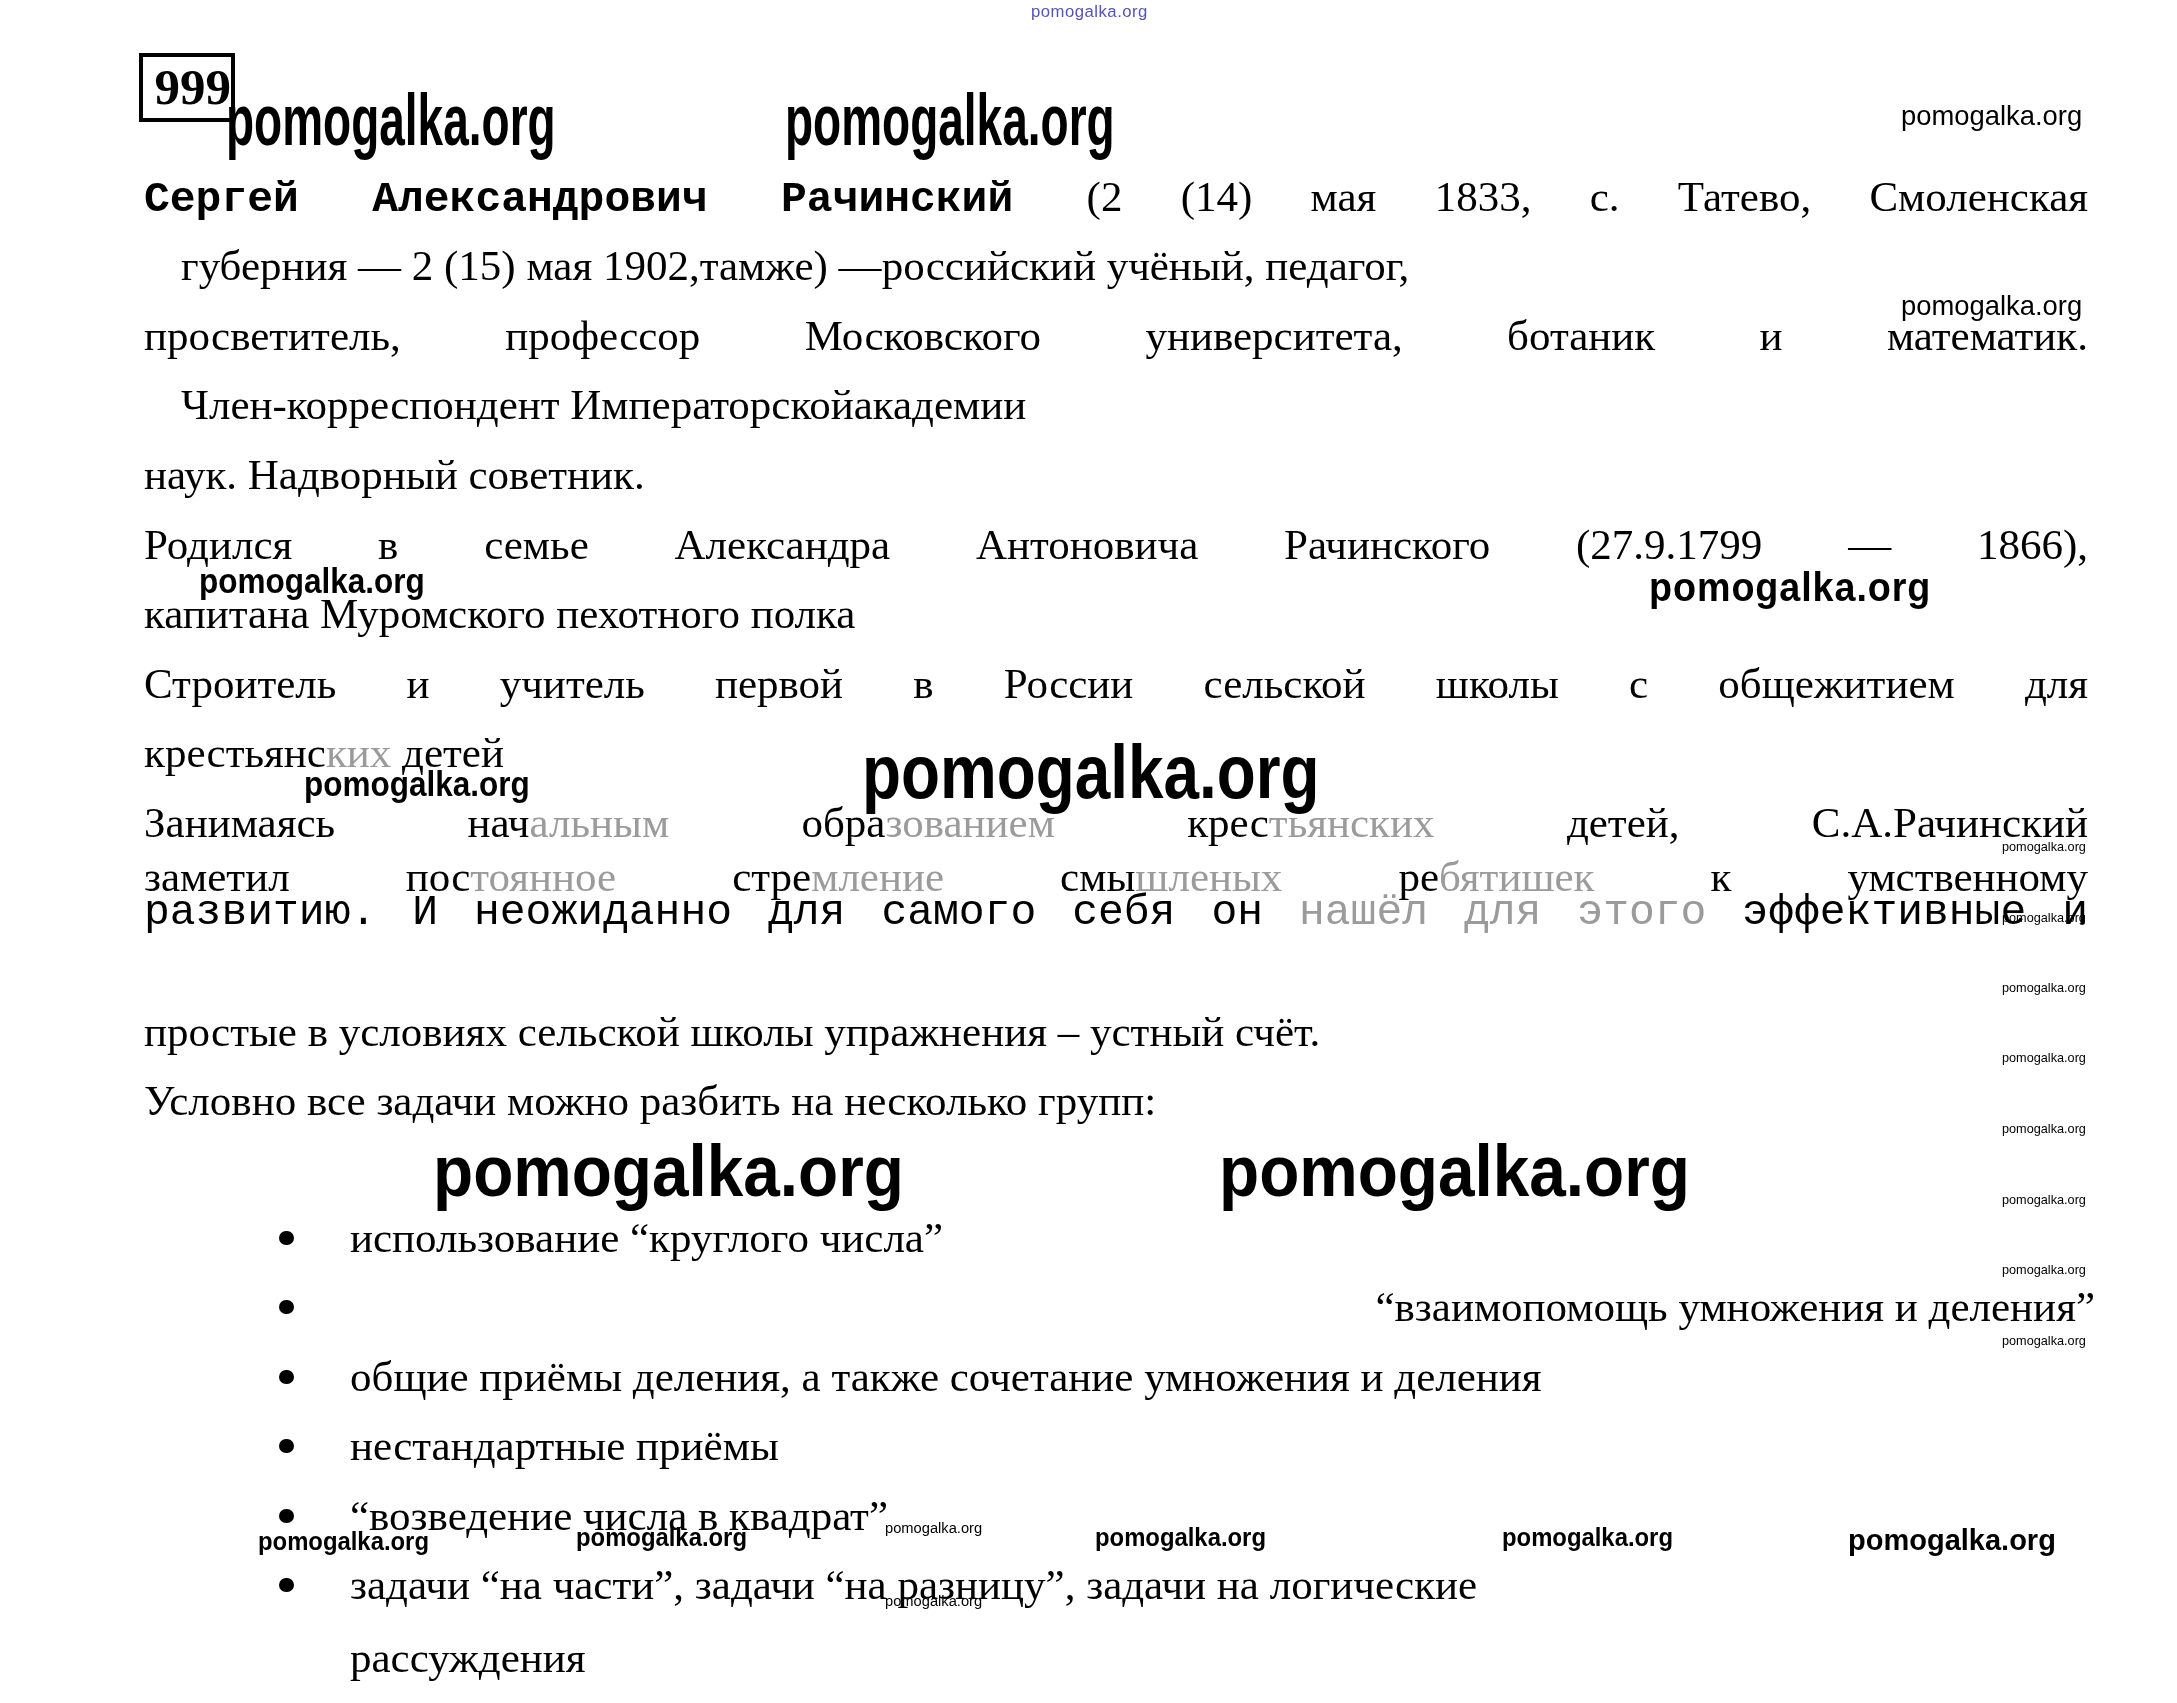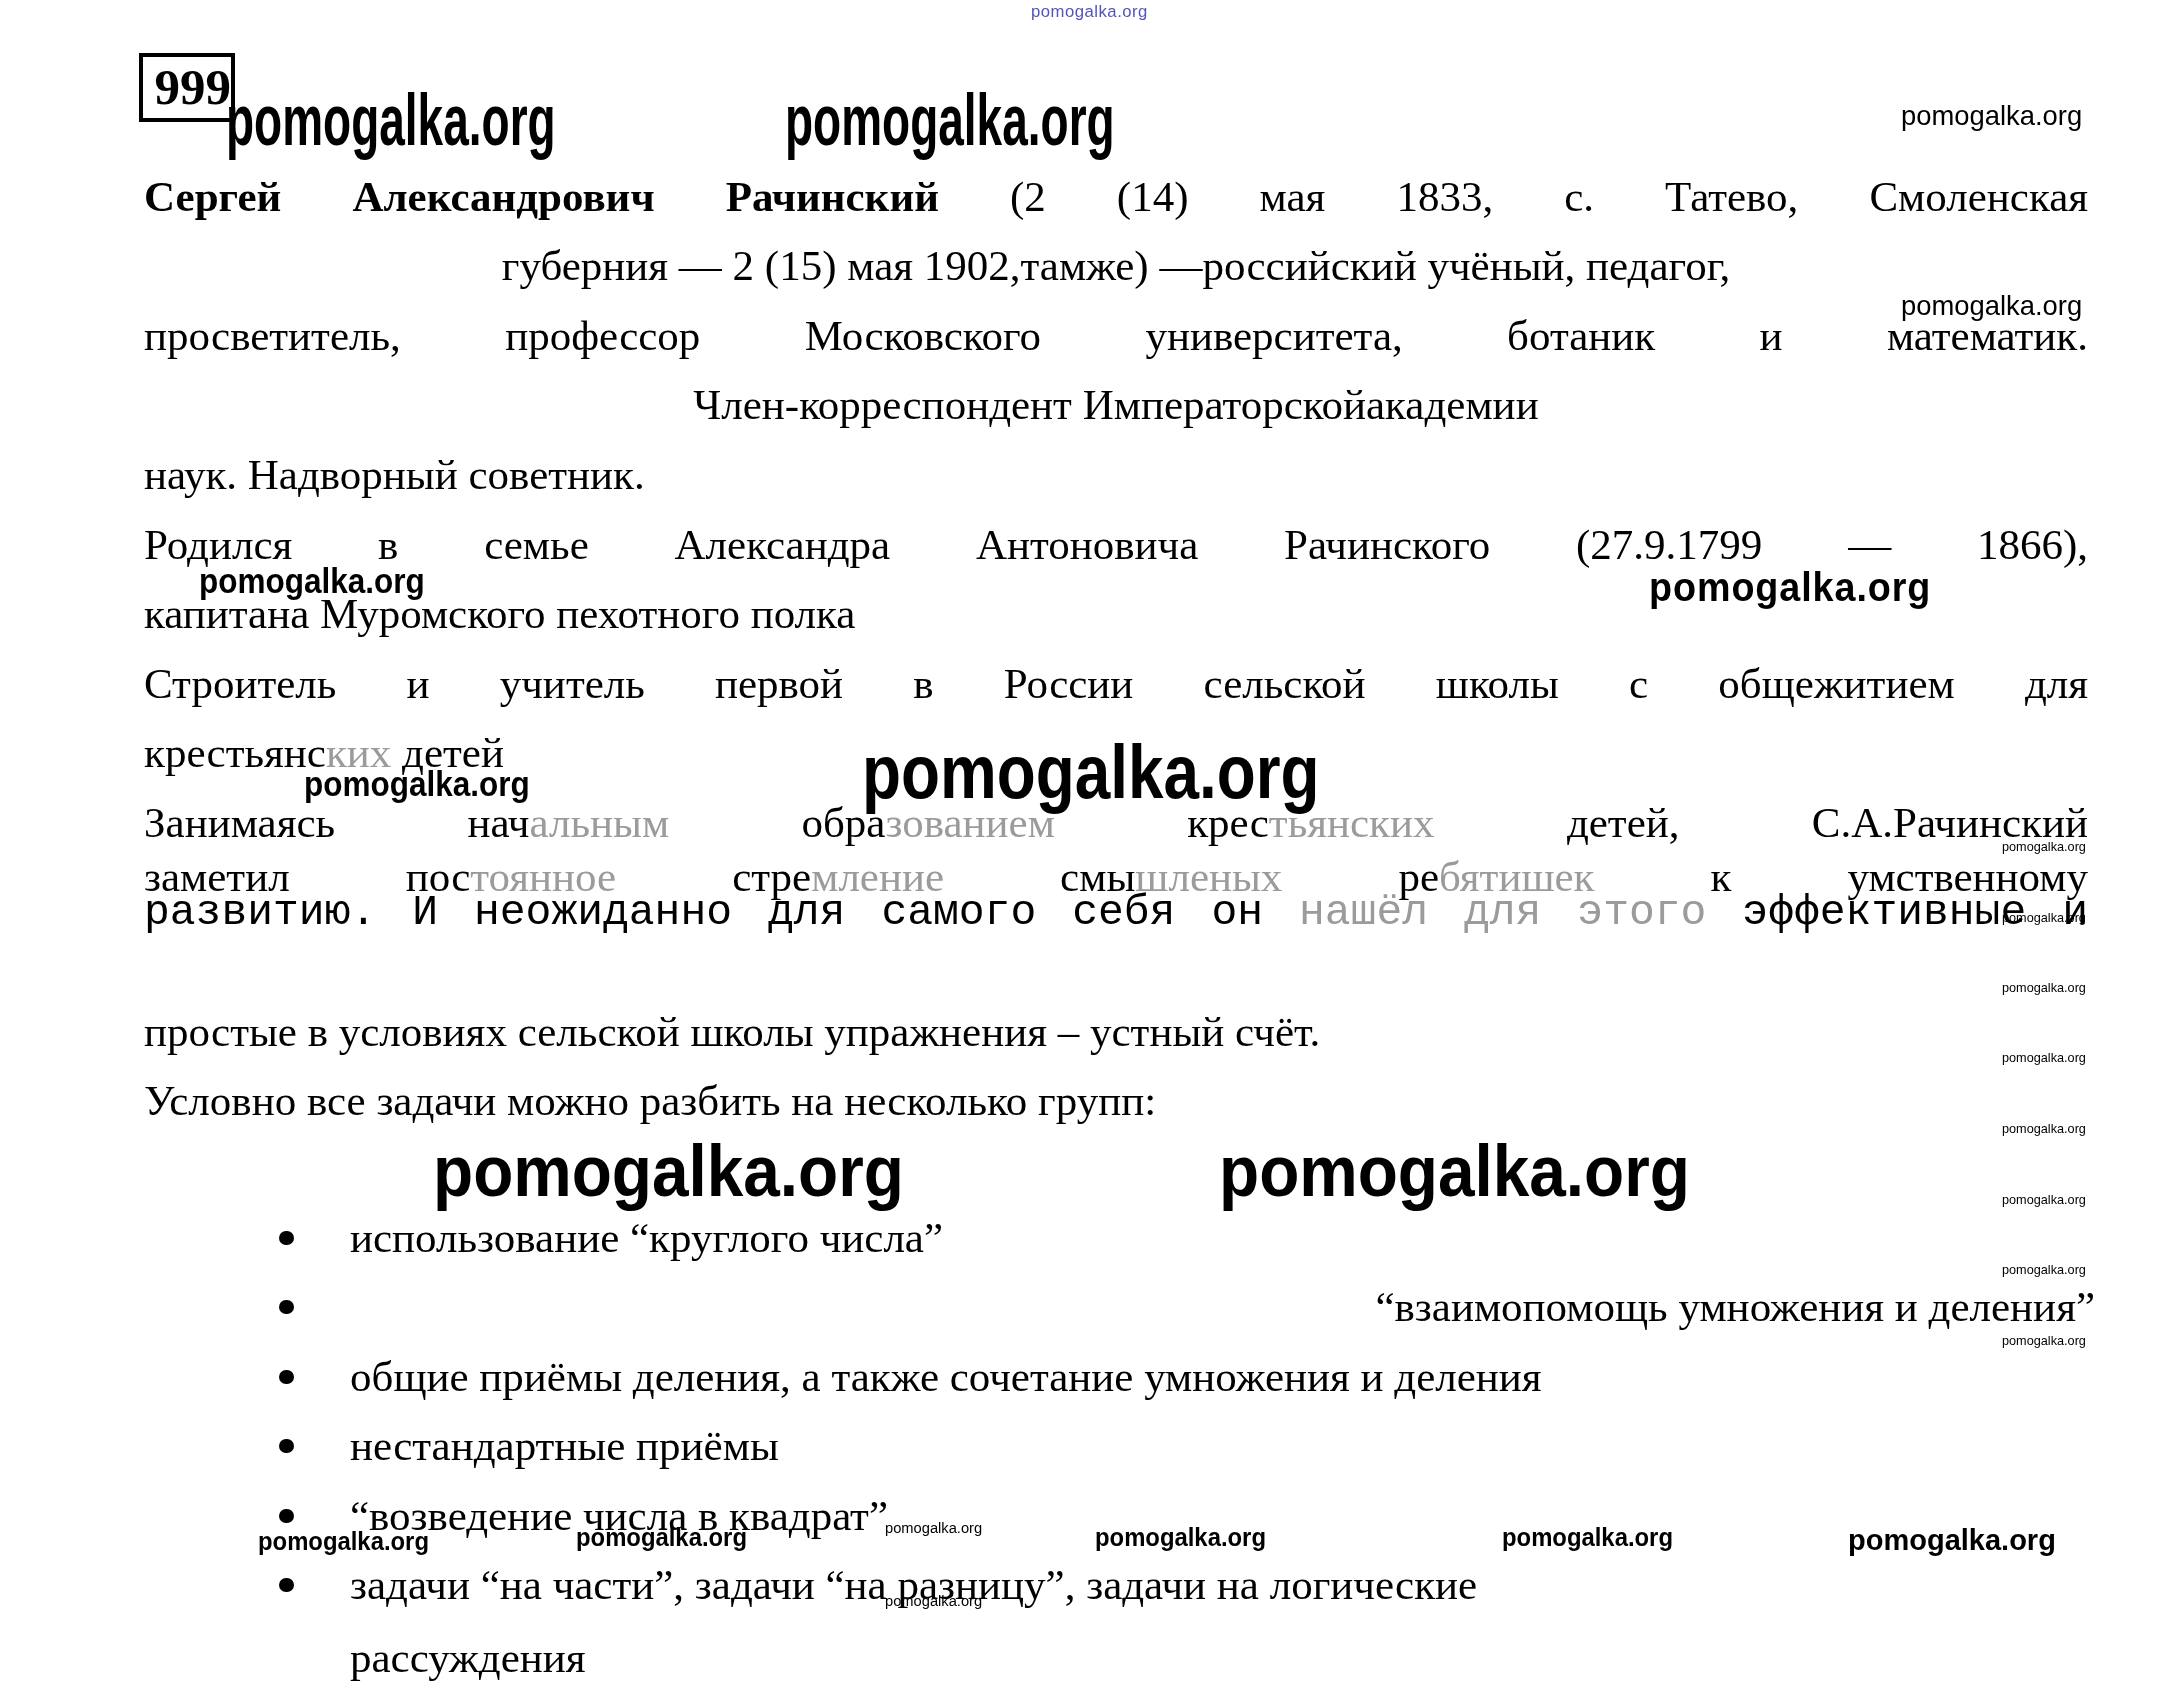--- a/index.html
+++ b/index.html
@@ -16,22 +16,22 @@
     font-family:"Liberation Serif",serif;font-weight:700;font-size:51px;line-height:1;
     background:#fff;
   }
 
   
   .tline{
     position:absolute;left:144px;width:1944px;
     font-size:43px;line-height:57px;white-space:nowrap;
   }
   .just{white-space:normal;text-align:justify;text-align-last:justify;}
-  .flexline{display:flex;justify-content:center;white-space:nowrap;}
-  .b{font-weight:700;}
+  .flexline{display:flex;justify-content:flex-start;white-space:nowrap;margin-left:37px;}
+  .b{font-weight:700;font-family:Liberation Mono, monospace;}
   .gray{color:#9b9b9b;}
 
   
   .bullet{
     position:absolute;left:350px;width:1745px;
     font-size:43px;line-height:57px;white-space:nowrap;
   }
   .bullet.dotted::before{
     content:"";position:absolute;left:-71px;top:21.6px;width:14.7px;height:14.7px;
     border-radius:50%;background:#000;

